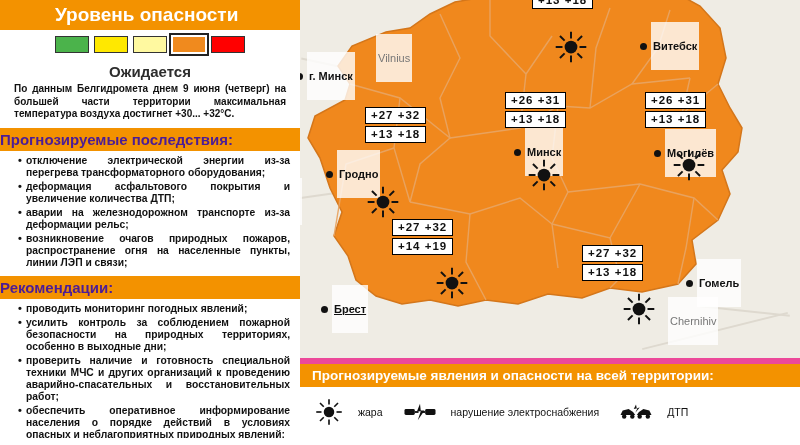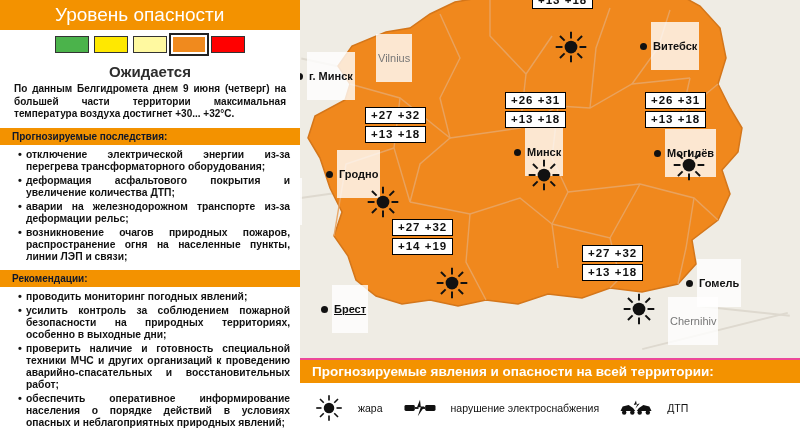--- a/index.html
+++ b/index.html
@@ -79,21 +79,21 @@
   #left-panel {
     position: absolute; left: 0; top: 0;
     width: 300px; height: 445px;
     background: #ffffff;
     padding: 0;
   }
   #danger-header {
     background: #f39200;
     color: #ffffff;
     font-size: 19px;
-    font-weight: normal;
+    font-weight: bold;
     padding: 5px 10px 5px 55px;
     height: 30px;
     line-height: 20px;
   }
   #danger-scale {
     display: flex; gap: 5px;
     padding: 6px 0 6px 55px;
     align-items: center;
   }
   .scale-box {
@@ -115,24 +115,24 @@
   #expected-text {
     font-size: 10px;
     line-height: 12.5px;
     color: #111;
     text-align: justify;
     padding: 0 14px 0 14px;
     font-weight: bold;
   }
   .section-bar {
     background: #f39200;
-    color: #0f172a;
-    font-weight: bold;
-    font-size: 10px;
-    padding: 3px 12px;
+    color: #4c1d95;
+    font-weight: bold;
+    font-size: 15px;
+    padding: 3px 0;
     margin-top: 7px;
   }
   ul.bullets {
     list-style: none;
     margin: 4px 0 0 0;
     padding: 0 10px 0 18px;
   }
   ul.bullets li {
     position: relative;
     font-size: 10.3px;
@@ -149,21 +149,21 @@
     left: 0; top: -1px;
     font-size: 11px;
   }
 
   
   #legend-panel {
     position: absolute;
     left: 300px; top: 358px;
     width: 500px; height: 87px;
     background: #ffffff;
-    border-top: 2px solid #ec4899;
+    border-top: 6px solid #ec4899;
   }
   #legend-header {
     background: #f39200;
     color: #ffffff;
     font-weight: bold;
     font-size: 13.5px;
     padding: 4px 12px;
   }
   #legend-items {
     display: flex;

